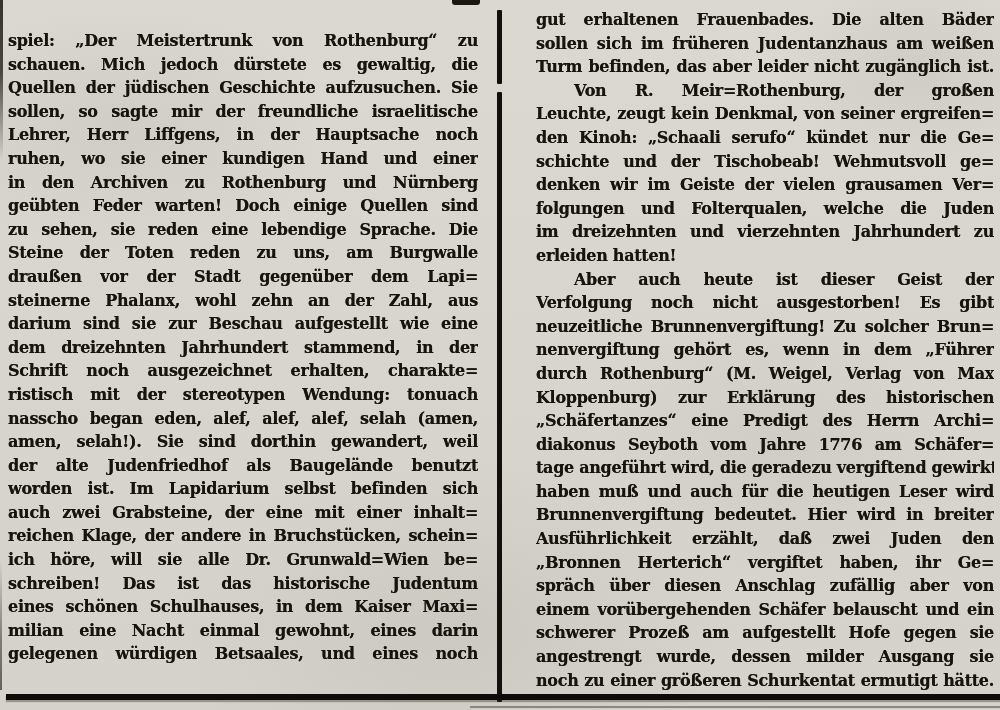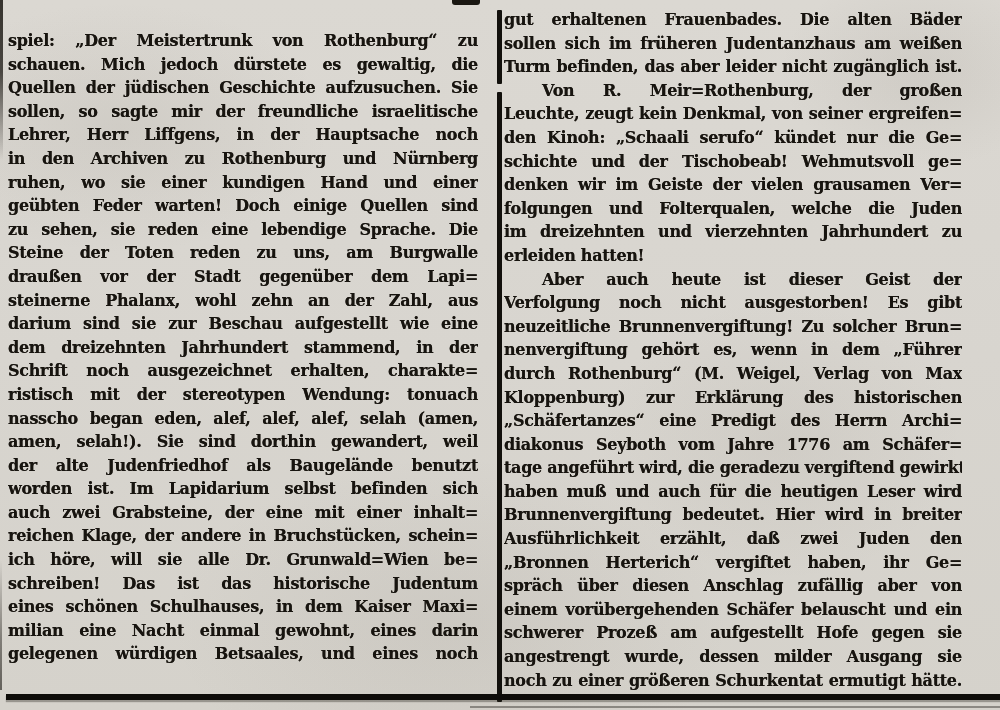--- a/index.html
+++ b/index.html
@@ -21,21 +21,21 @@
       radial-gradient(ellipse 200px 140px at 92% 10%, rgba(110,102,92,0.10), rgba(110,102,92,0) 70%),
       linear-gradient(180deg, #dbd8d2 0%, #d8d5cf 50%, #d5d2cb 100%);
     font-family: "DejaVu Serif", "Liberation Serif", serif;
     color: #17140f;
   }
   .column {
     position: absolute;
     top: 0;
   }
   .col-left  { left: 8px;   width: 470px; }
-  .col-right { left: 504px; width: 458px; }
+  .col-right { left: 536px; width: 458px; }
   .line {
     font-size: 16px;
     font-weight: 700;
     line-height: 23.6px;
     height: 23.6px;
     letter-spacing: -0.3px;
     white-space: nowrap;
     text-align: justify;
     text-align-last: justify;
     overflow: hidden;
@@ -103,22 +103,22 @@
   <div class="top-smudge"></div>
   <div class="left-edge-mark"></div>
   <div class="left-edge-mark-low"></div>
 
   <div class="column col-left" id="col-left" style="top: 5px; margin-top: 24px;">
       <div class="line">spiel: „Der Meistertrunk von Rothenburg“ zu</div>
       <div class="line">schauen. Mich jedoch dürstete es gewaltig, die</div>
       <div class="line">Quellen der jüdischen Geschichte aufzusuchen. Sie</div>
       <div class="line">sollen, so sagte mir der freundliche israelitische</div>
       <div class="line">Lehrer, Herr Liffgens, in der Hauptsache noch</div>
+      <div class="line">ruhen, wo sie einer kundigen Hand und einer</div>
       <div class="line">in den Archiven zu Rothenburg und Nürnberg</div>
-      <div class="line">ruhen, wo sie einer kundigen Hand und einer</div>
       <div class="line">geübten Feder warten! Doch einige Quellen sind</div>
       <div class="line">zu sehen, sie reden eine lebendige Sprache. Die</div>
       <div class="line">Steine der Toten reden zu uns, am Burgwalle</div>
       <div class="line">draußen vor der Stadt gegenüber dem Lapi=</div>
       <div class="line">steinerne Phalanx, wohl zehn an der Zahl, aus</div>
       <div class="line">darium sind sie zur Beschau aufgestellt wie eine</div>
       <div class="line">dem dreizehnten Jahrhundert stammend, in der</div>
       <div class="line">Schrift noch ausgezeichnet erhalten, charakte=</div>
       <div class="line">ristisch mit der stereotypen Wendung: tonuach</div>
       <div class="line">nasscho began eden, alef, alef, alef, selah (amen,</div>

